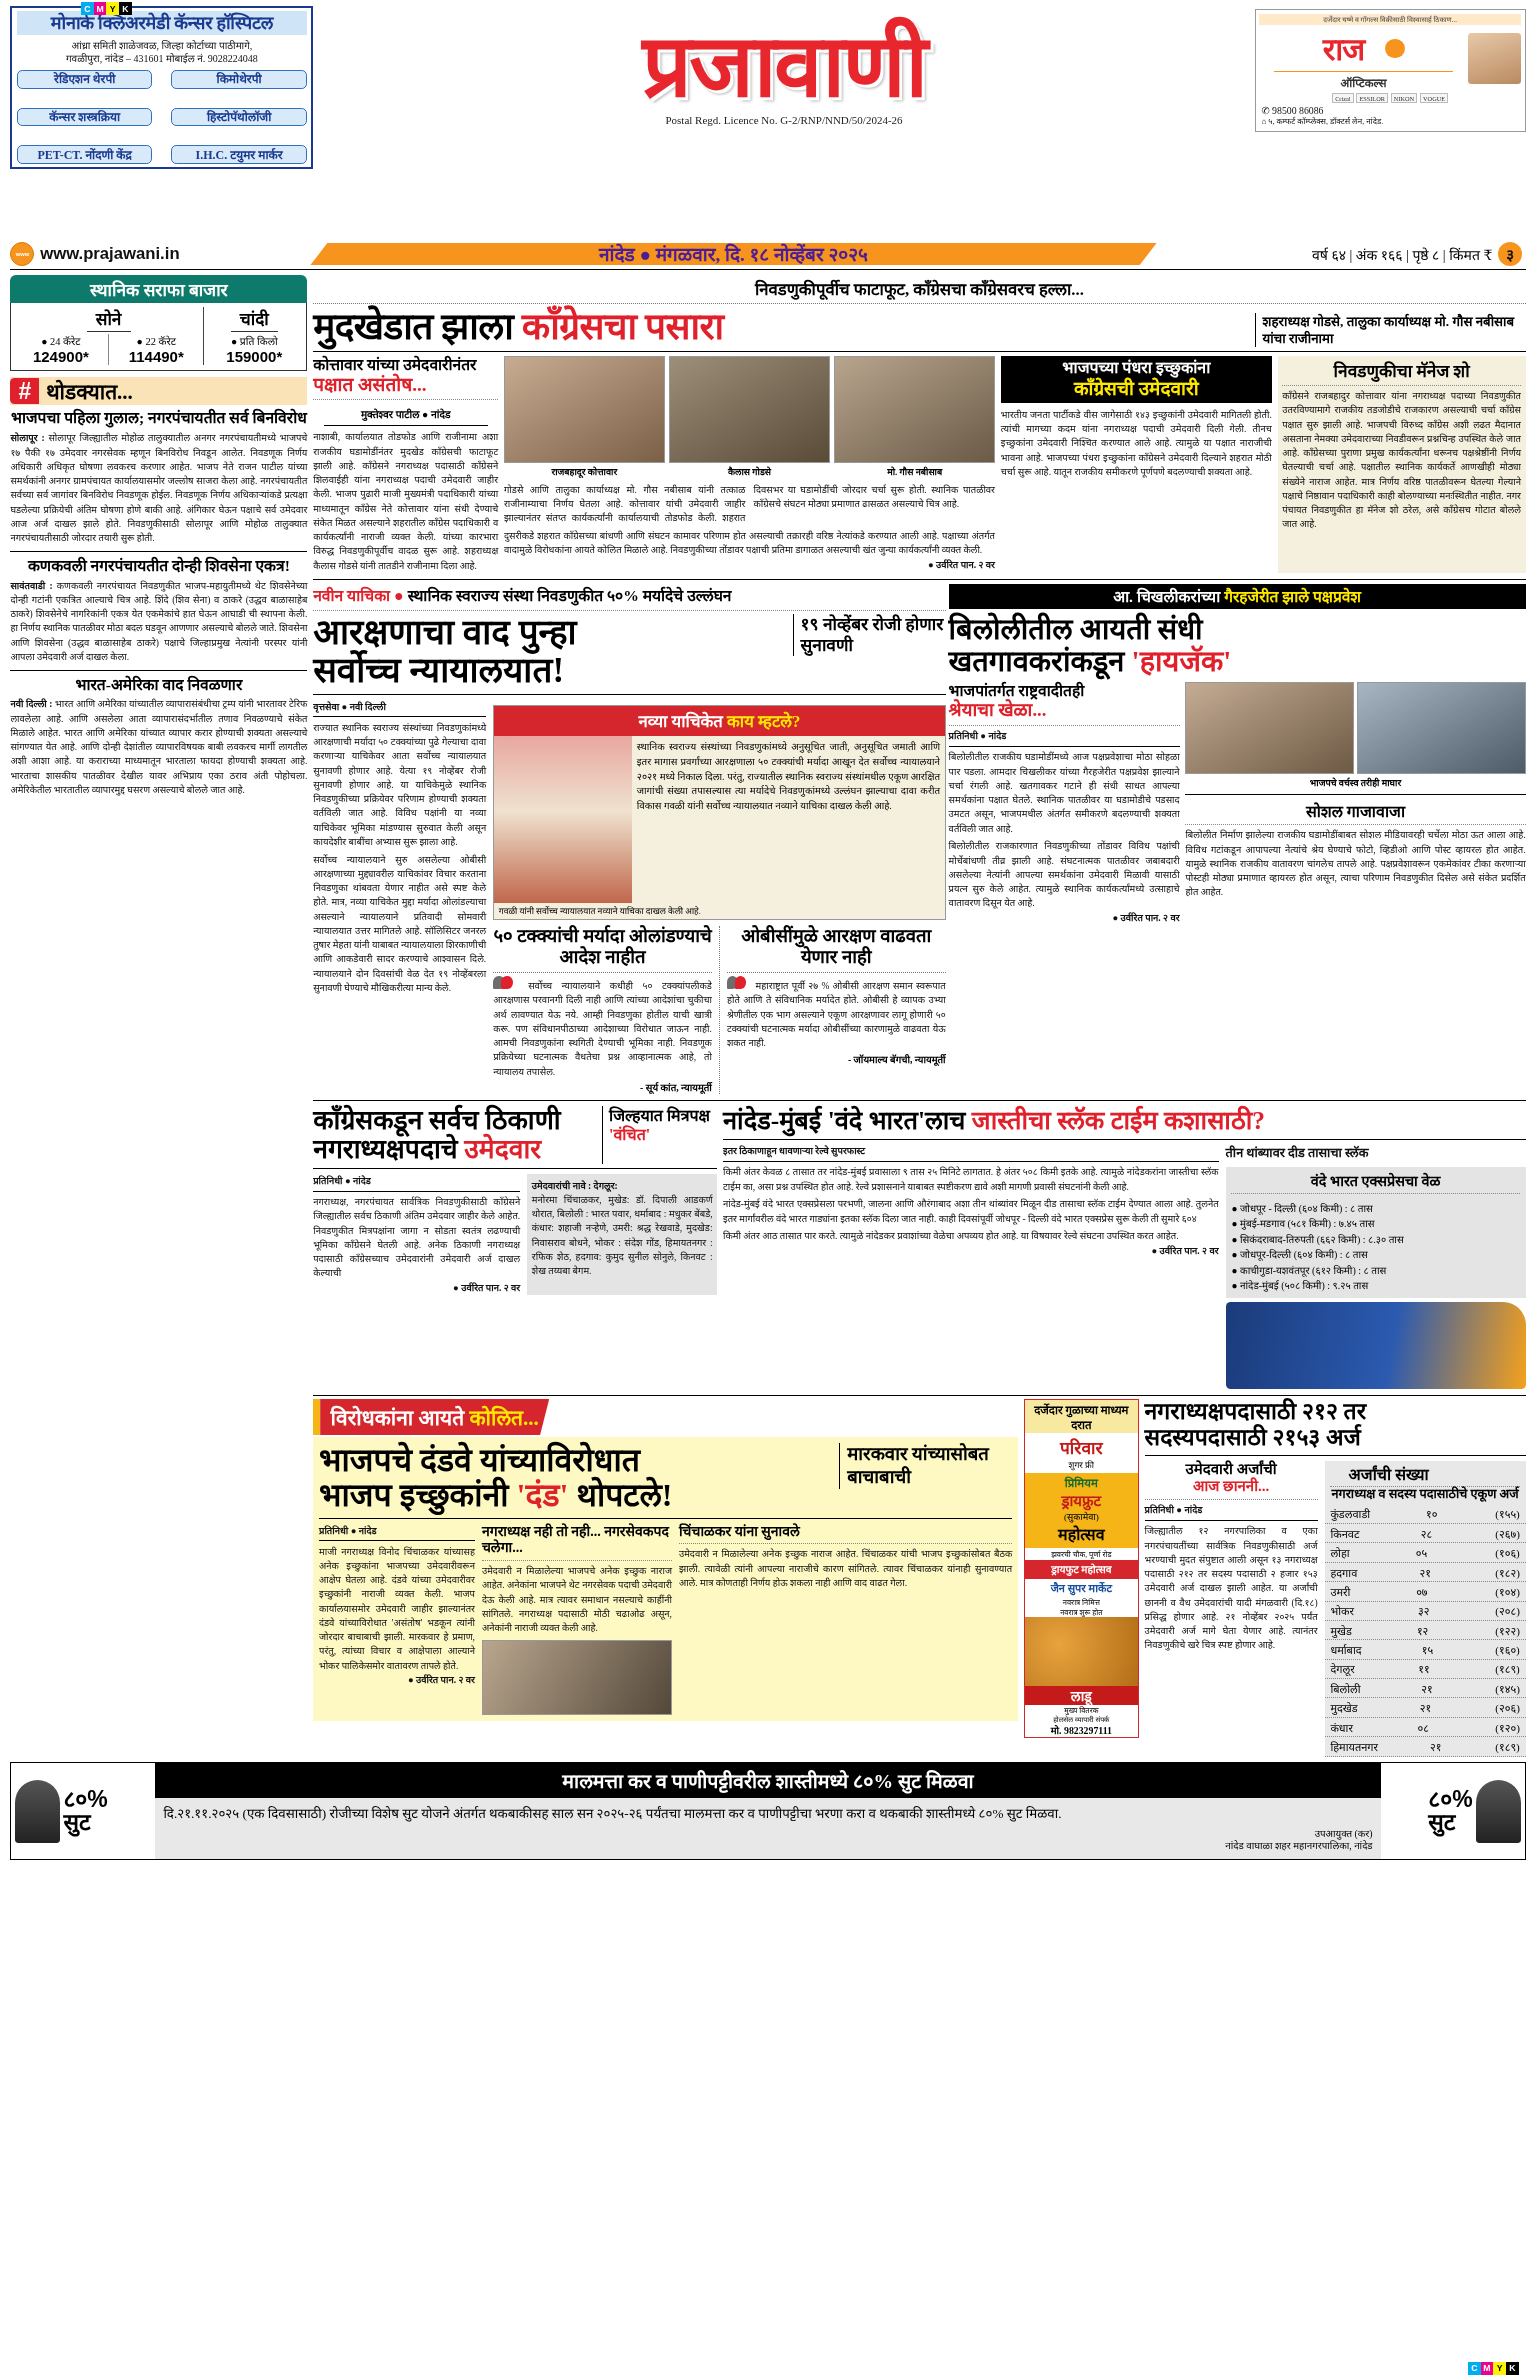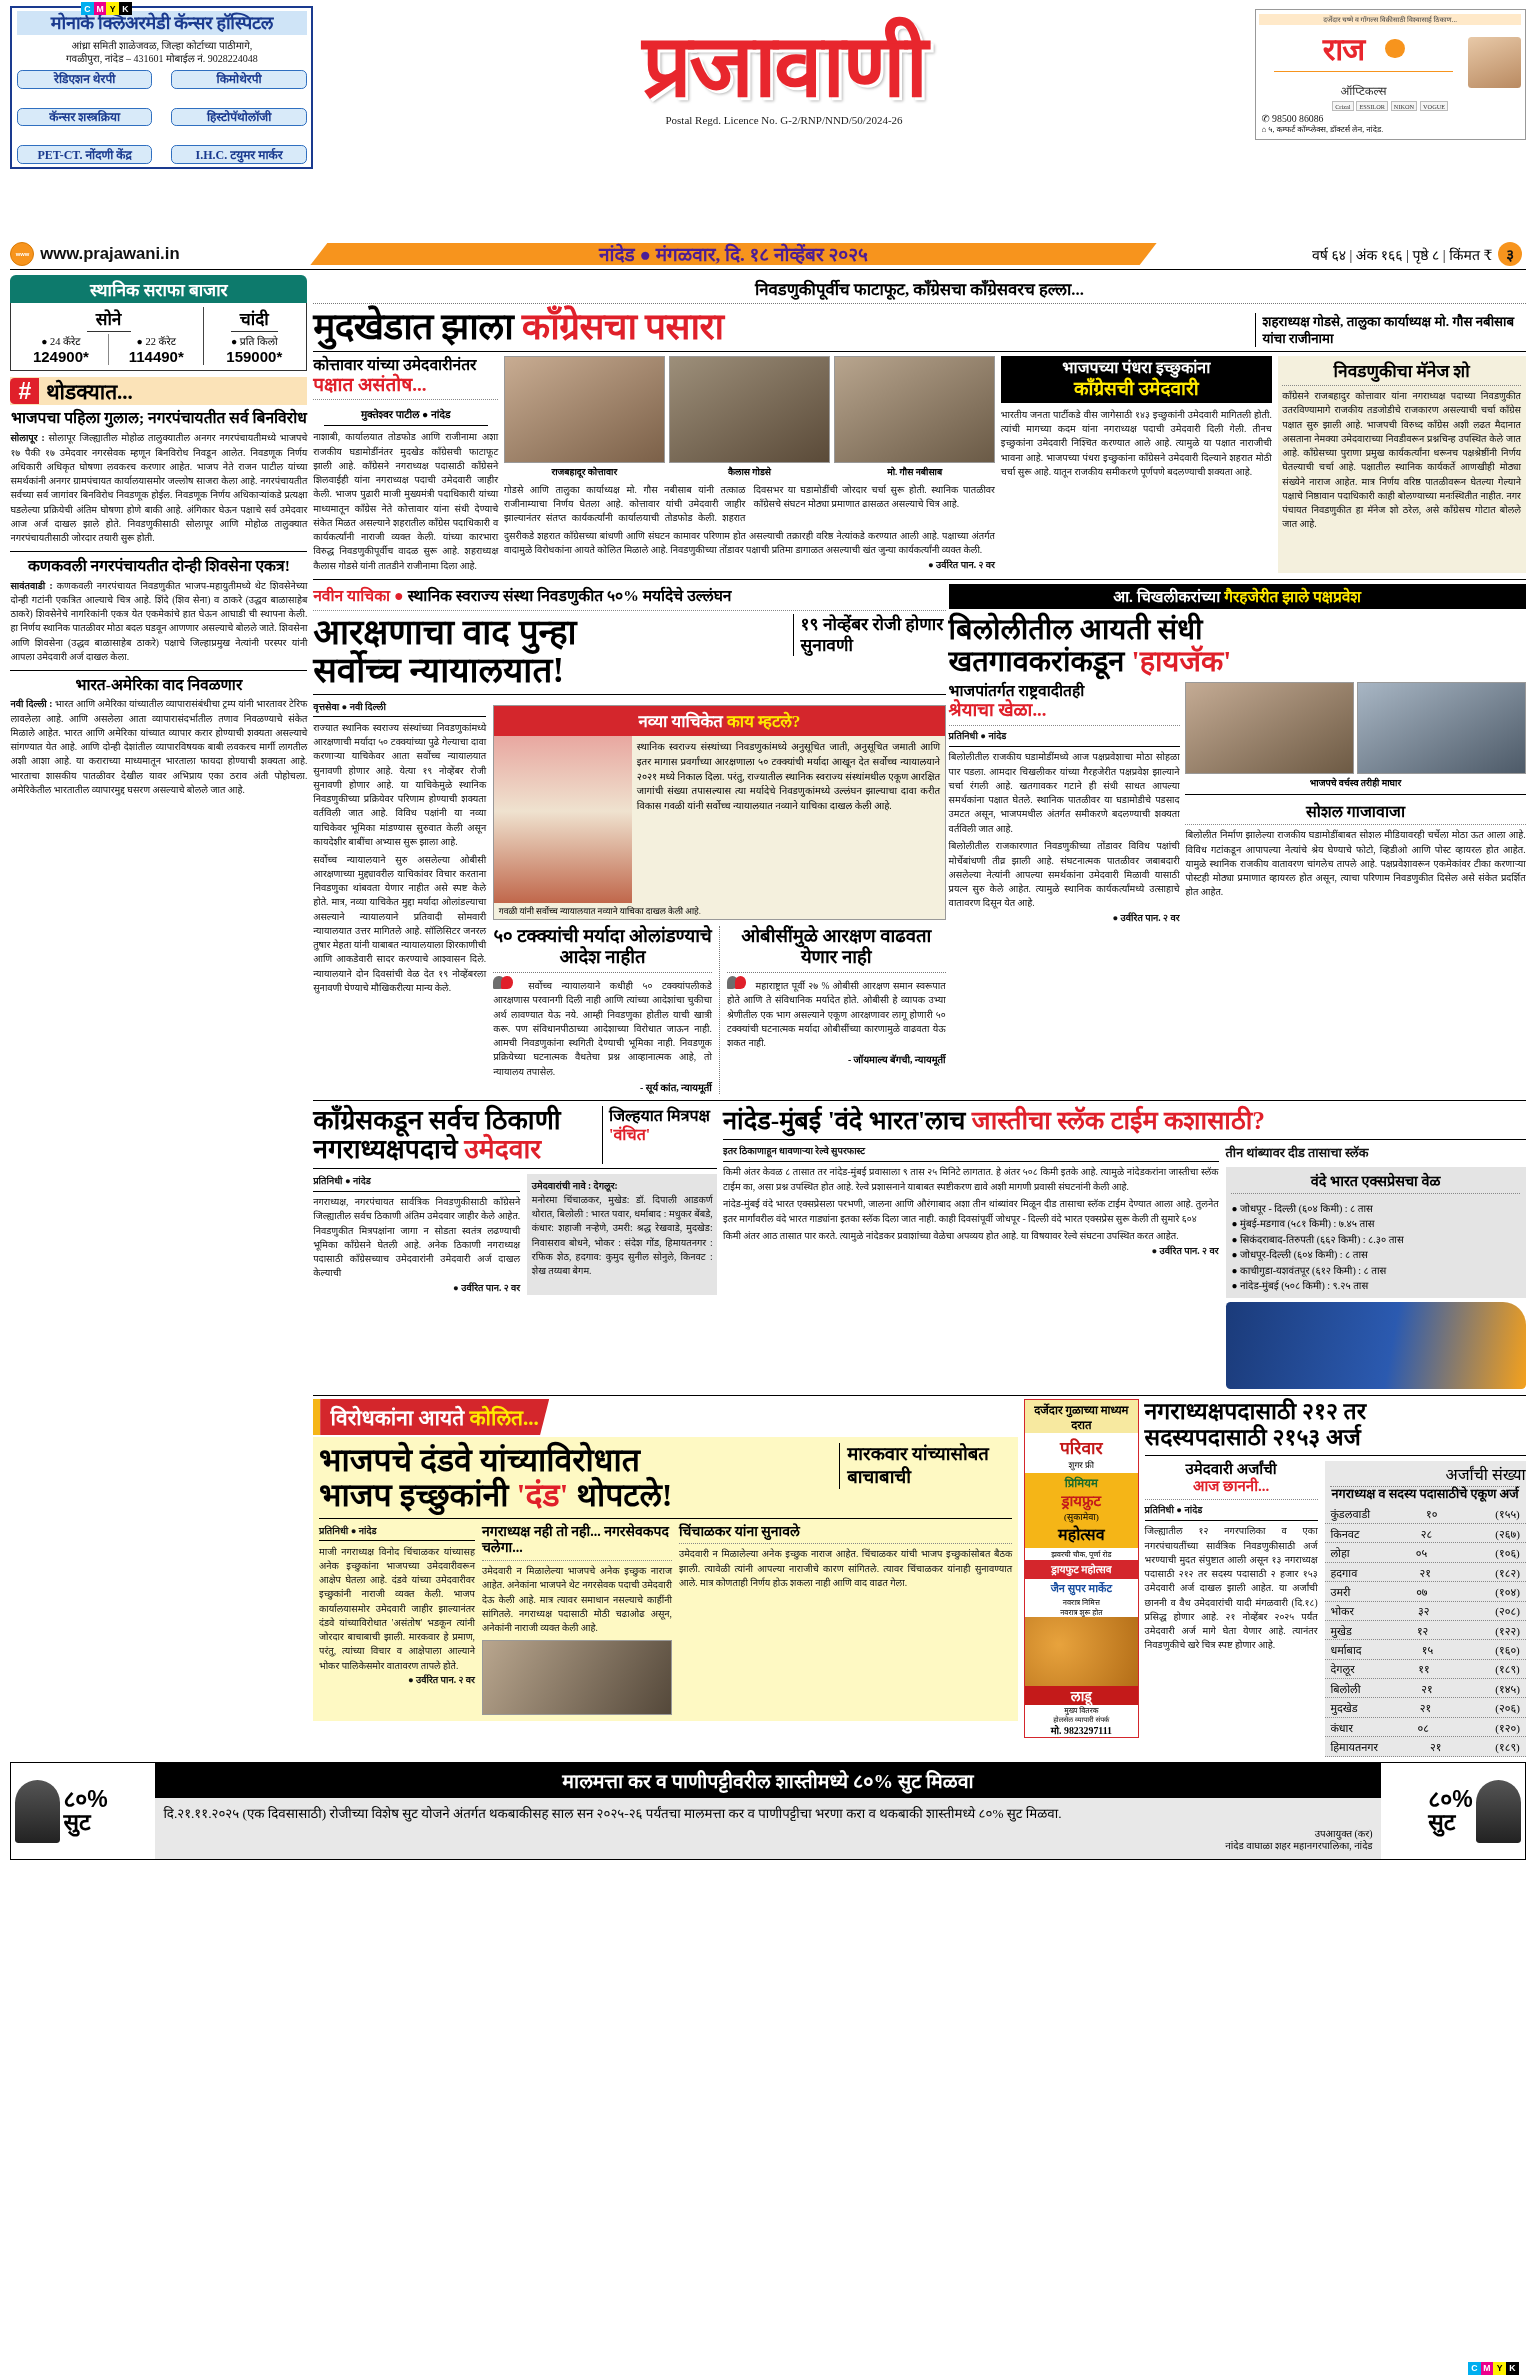--- a/index.html
+++ b/index.html
@@ -49,21 +49,21 @@
                letter-spacing:-2.3px; line-height:0.95;
                text-shadow: 2.9px 2.9px 0 #fff, 4px 4px 2.9px rgba(0,0,0,.28); }
   .postal { font-size:11px; color:#222; margin-top:5.8px; }
   .mh-right { width: 271px; padding-top:3.5px; }
   .raj-ad { border:1.2px solid #999; background:#fff; padding:3.5px; }
   .raj-top { background:#ffe9c9; font-size:7px; text-align:center; color:#444; padding:1.2px 0; }
   .raj-brand { display:flex; align-items:center; justify-content:center; gap:21px; padding:2.3px 0 0; }
   .raj-word { font-family:"Liberation Sans",sans-serif; font-weight:bold; font-size:31px; color:#e8262d; letter-spacing:-1.2px; }
   .raj-dot { width:19.6px;height:19.6px;border-radius:50%;background:#f7941d; display:inline-block; }
   .raj-sub { text-align:center; font-size:11.5px; color:#333; border-top:1.2px solid #f7941d; margin:1.2px 15px 2.3px;
-             padding-top:11px; font-weight:normal;}
+             padding-top:3px; font-weight:bold;}
   .raj-logos { display:flex; gap:2.3px; justify-content:center; flex-wrap:wrap; padding:1.2px 0; }
   .raj-logos span { font-size:6.3px; border:0.6px solid #bbb; padding:0.6px 2.3px; color:#333; background:#f6f6f6;}
   .raj-ph { font-size:9.8px; color:#111; padding-left:2.3px; line-height:1.3; }
   .raj-face { width:53px;height:51px;background:linear-gradient(160deg,#e8c9a8,#b98a61); border-radius:3.5px; }
 
   
   .infobar { display:flex; align-items:center; height:30px; margin-top:2.3px; }
   .site { display:flex; align-items:center; gap:5.8px; width:300px; }
   .globe { width:24px;height:24px;border-radius:50%;background:#f7941d; position:relative;
            display:flex;align-items:center;justify-content:center; color:#fff; font-size:5.8px; font-weight:bold;
@@ -170,21 +170,21 @@
   .virodh-wrap { border-left:7px solid #f5b517; }
   .cream4 { background:#fef9c3; padding:5.8px; }
   .hl4 { font-size:32px; font-weight:bold; line-height:1.1; }
   .side4 { width:173px; font-size:18.5px; font-weight:bold; line-height:1.25; border-left:1.2px solid #000;
            padding-left:7px; }
   .jain { border:1.2px solid #d4262c; background:#fff; }
   .jain-hd { background:#f7e9a0; text-align:center; font-weight:bold; font-size:11.5px; padding:1.7px;}
   .jain-mid { background:#d4262c; color:#fff; text-align:center; font-weight:bold; font-size:15px; padding:2.3px;}
   .laddu { height:69px; background:radial-gradient(circle at 30% 40%, #e8a33d, #b36d17); }
   .tbl { background:#e8e8e8; font-size:11px; }
-  .tbl-hd { font-weight:normal; font-size:16px; text-align:right; padding:2.3px 0 1.2px; }
+  .tbl-hd { font-weight:bold; font-size:16px; text-align:left; padding:2.3px 0 1.2px;margin-left:24px; }
   .tbl-sub { font-weight:bold; font-size:12.7px; text-align:center; line-height:1.2; padding-bottom:2.3px;}
   .tbl-row { display:flex; justify-content:space-between; padding:1.7px 5.8px; border-bottom:0.6px dotted #888; }
   .tbl-row span:nth-child(2){ width:40px; text-align:right; }
   .tbl-row span:nth-child(3){ width:55px; text-align:right; }
 
   
   .footad { margin-top:5.8px; border:1.7px solid #000; display:flex; align-items:stretch; }
   .fa-side { width:144px; display:flex; align-items:center; gap:3.5px; padding:3.5px;}
   .fa-emblem { width:45px;height:63px; background:linear-gradient(#555,#222); border-radius:23px 23px 3.5px 3.5px;}
   .fa-pct { font-weight:bold; font-size:23px; line-height:1; font-family:"Liberation Sans",sans-serif;}

